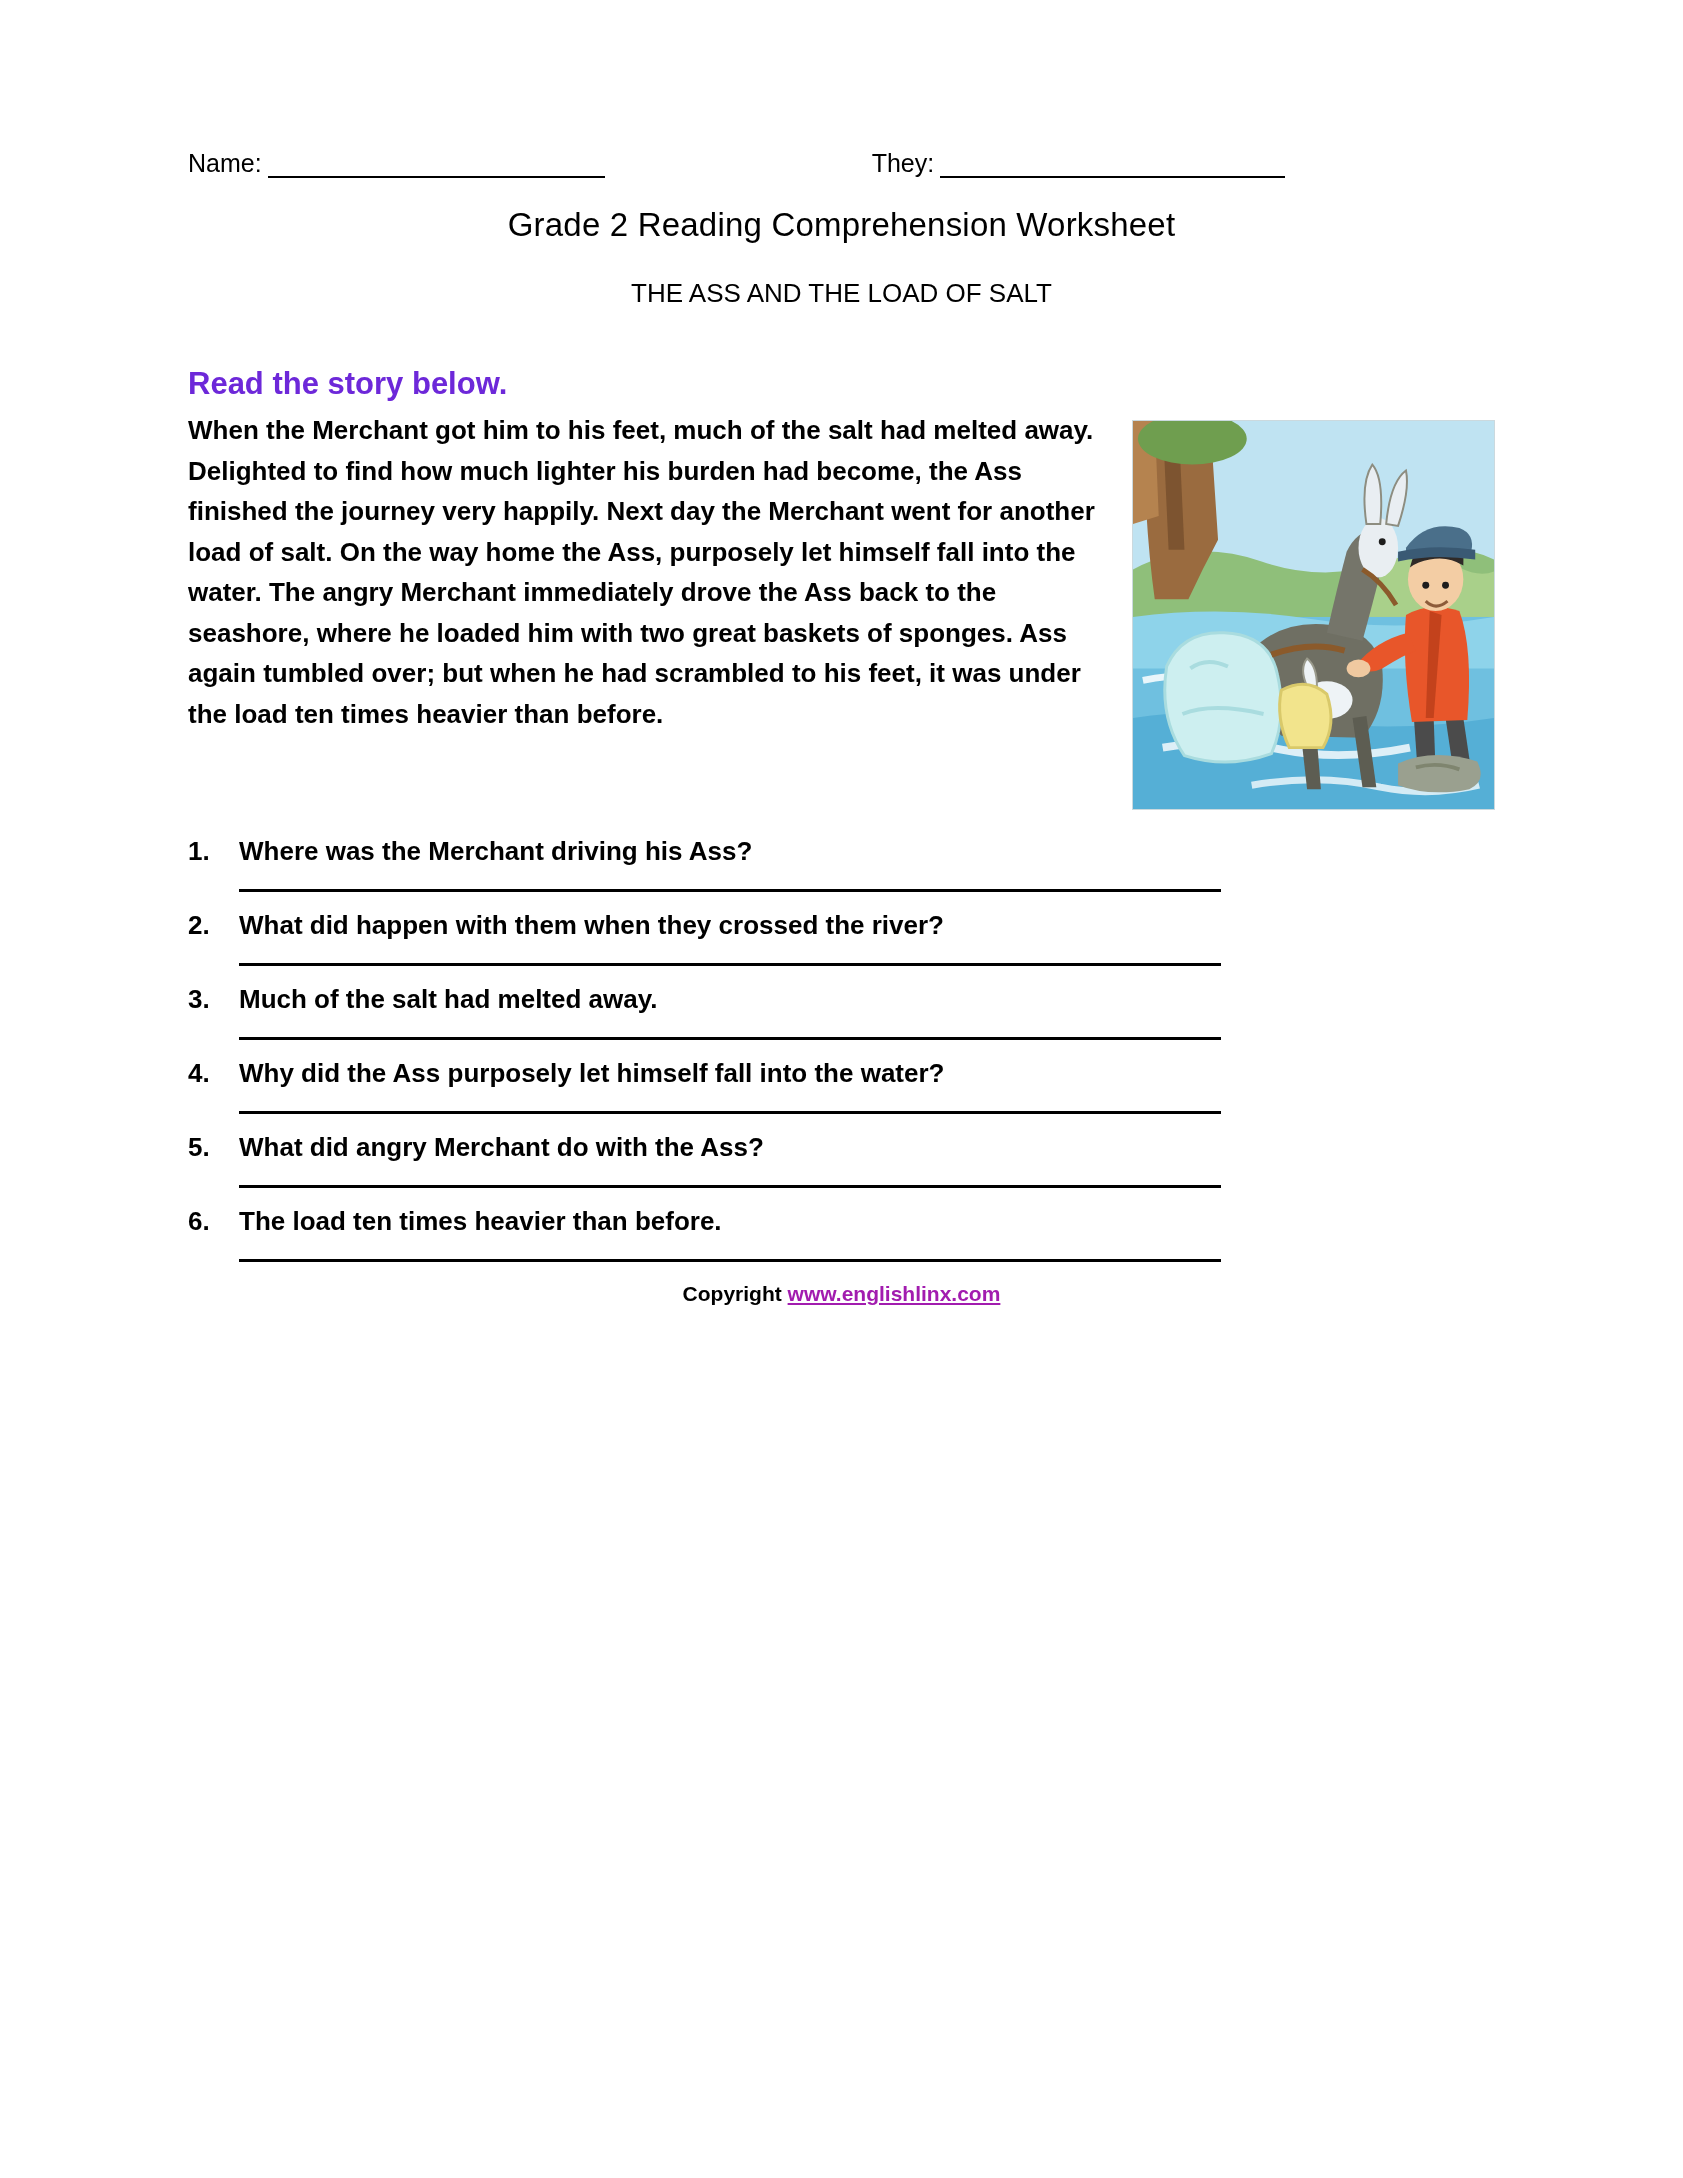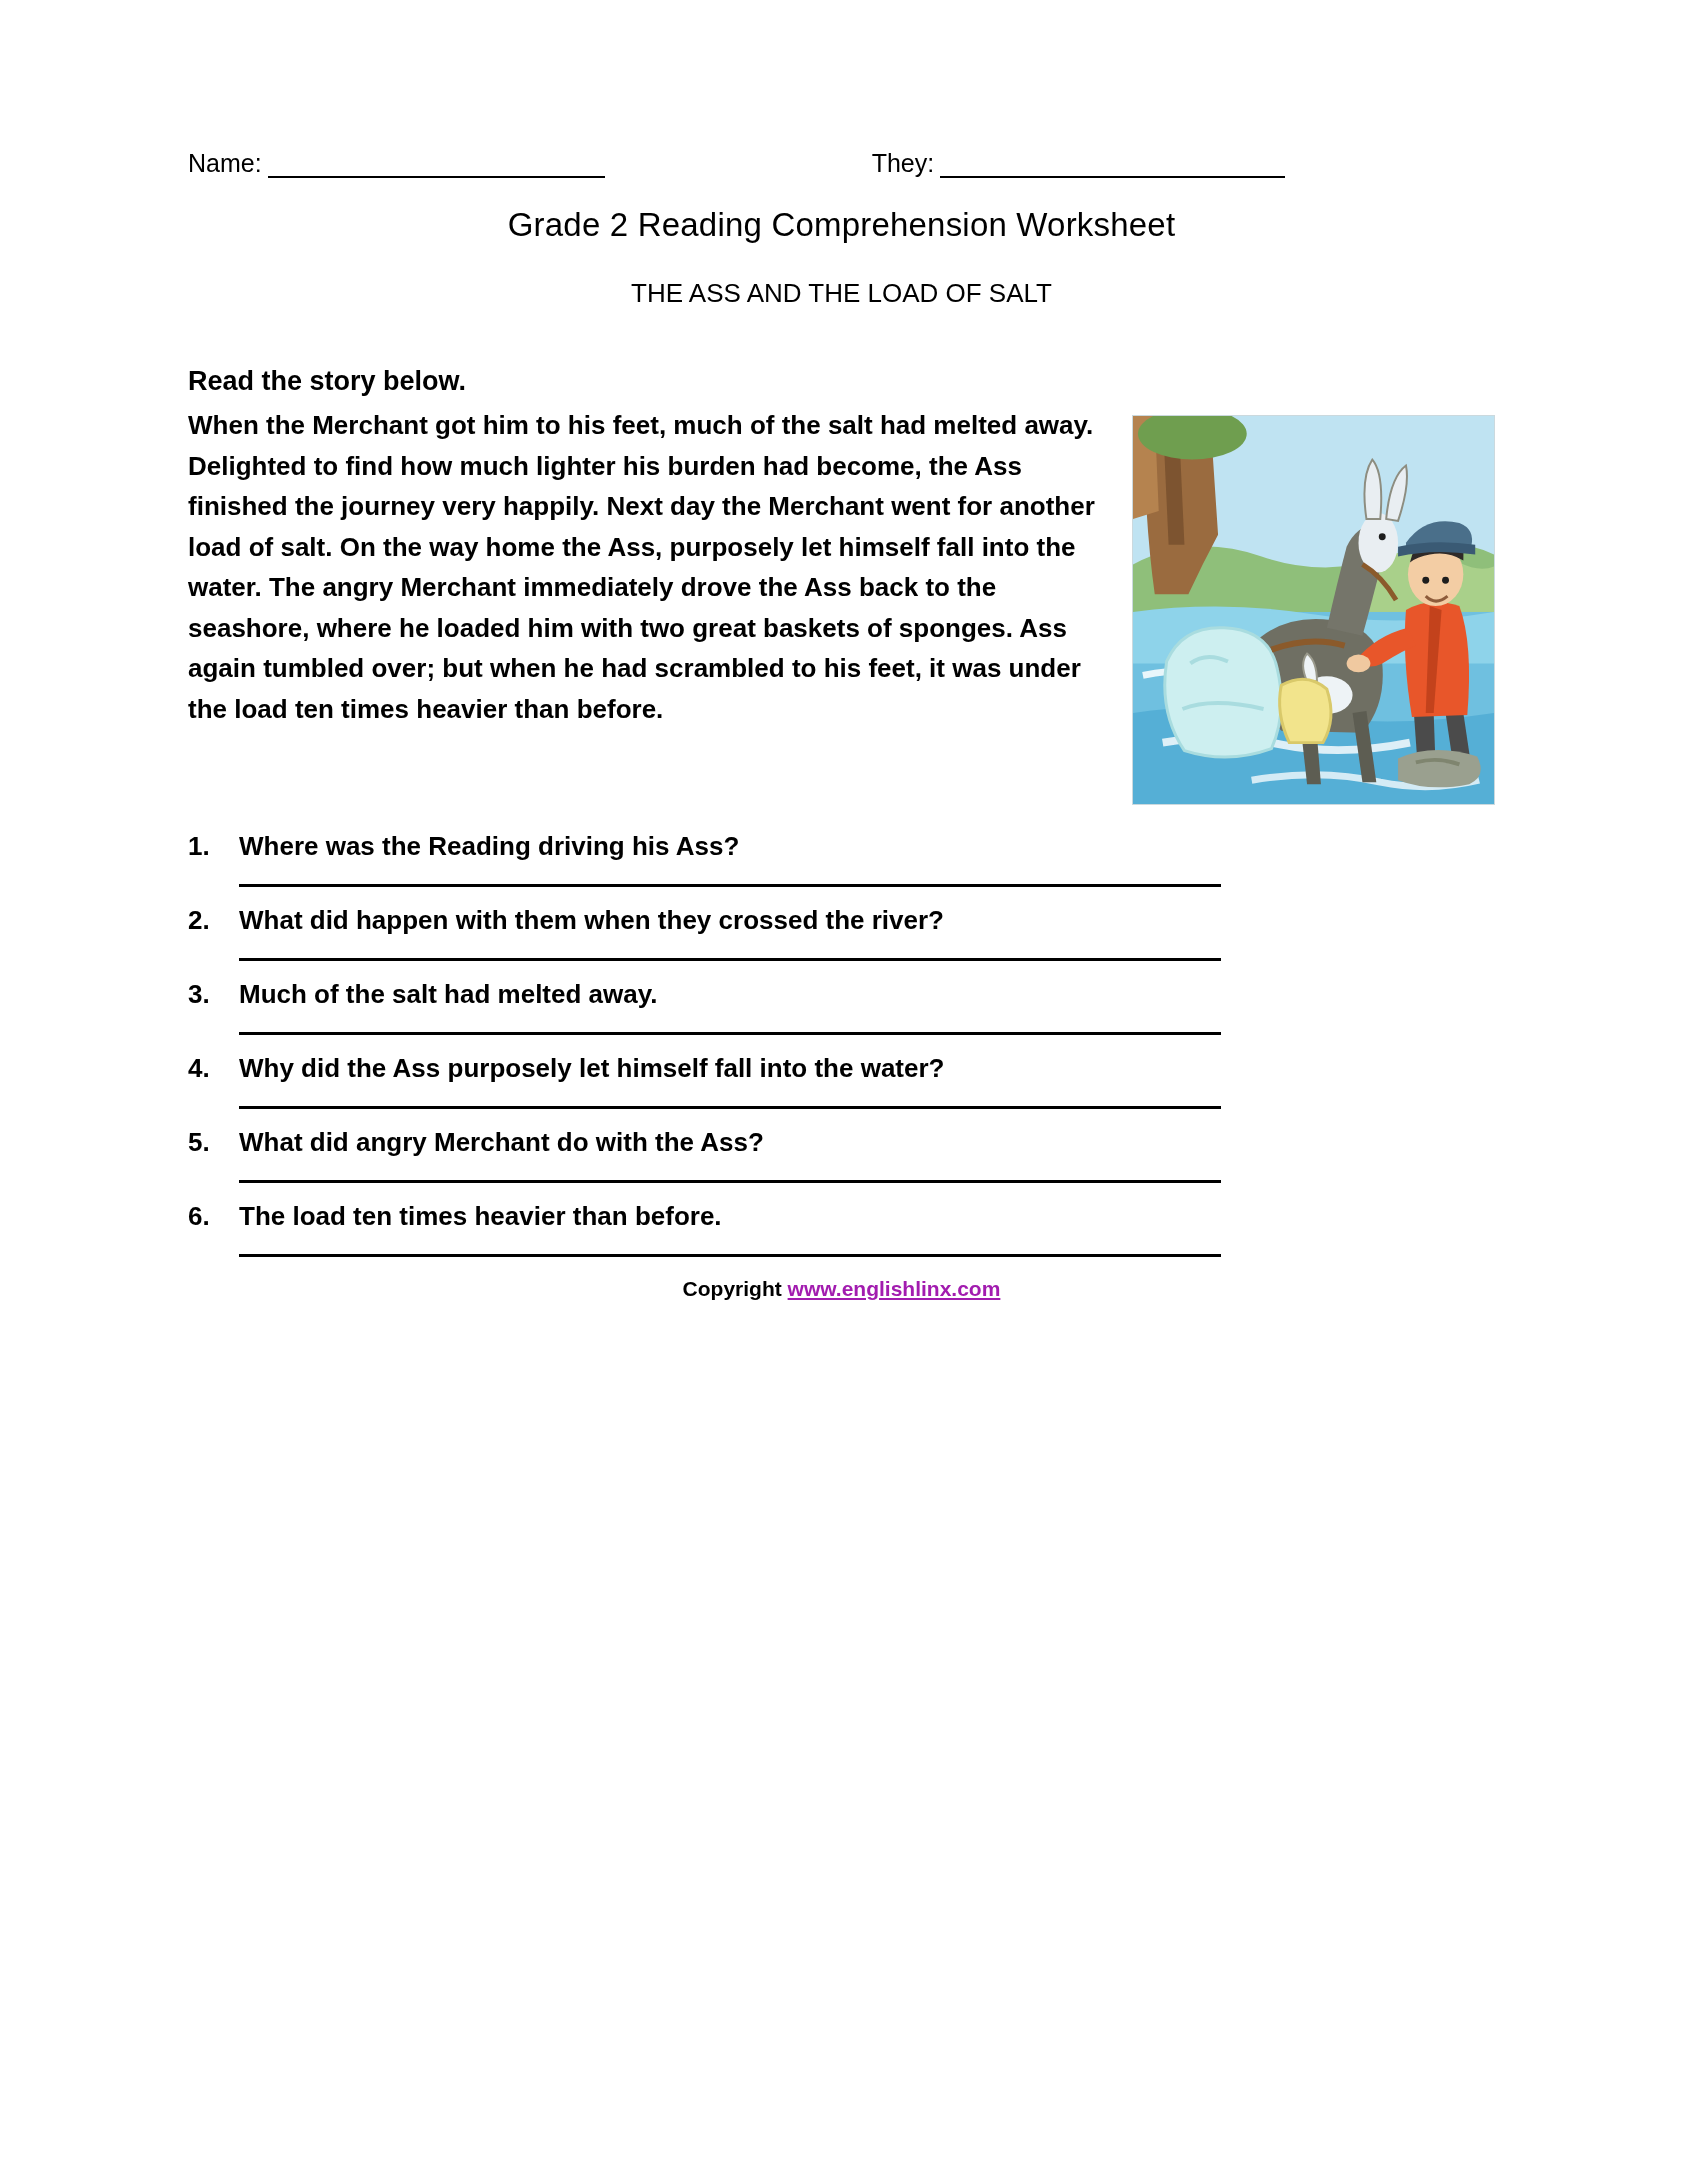--- a/index.html
+++ b/index.html
@@ -59,22 +59,22 @@
   }
   .sub-title {
     text-align: center;
     font-size: 26px;
     font-weight: normal;
     margin: 34px 0 0 0;
   }
 
   
   .section-head {
-    color: #000000;
-    font-size: 27px;
+    color: #6d28d9;
+    font-size: 31px;
     font-weight: bold;
     margin-top: 57px;
     margin-bottom: 8px;
   }
 
   
   .story {
     font-size: 26px;
     font-weight: bold;
     line-height: 1.47;
@@ -247,21 +247,21 @@
         </div>
         <p class="story-body">When the Merchant got him to his feet, much of the salt had melted away. Delighted to find how much lighter his burden had become, the Ass finished the journey very happily. Next day the Merchant went for another load of salt. On the way home the Ass, purposely let himself fall into the water. The angry Merchant immediately drove the Ass back to the seashore, where he loaded him with two great baskets of sponges. Ass again tumbled over; but when he had scrambled to his feet, it was under the load ten times heavier than before.</p>
       </div>
     </div>
 
 
     <div class="questions">
 
       <div class="q-row">
         <span class="q-num">1.</span>
-        <span class="q-text">Where was the Reading driving his Ass?</span>
+        <span class="q-text">Where was the Merchant driving his Ass?</span>
       </div>
       <div class="answer-line"></div>
 
       <div class="q-row">
         <span class="q-num">2.</span>
         <span class="q-text">What did happen with them when they crossed the river?</span>
       </div>
       <div class="answer-line"></div>
 
       <div class="q-row">

